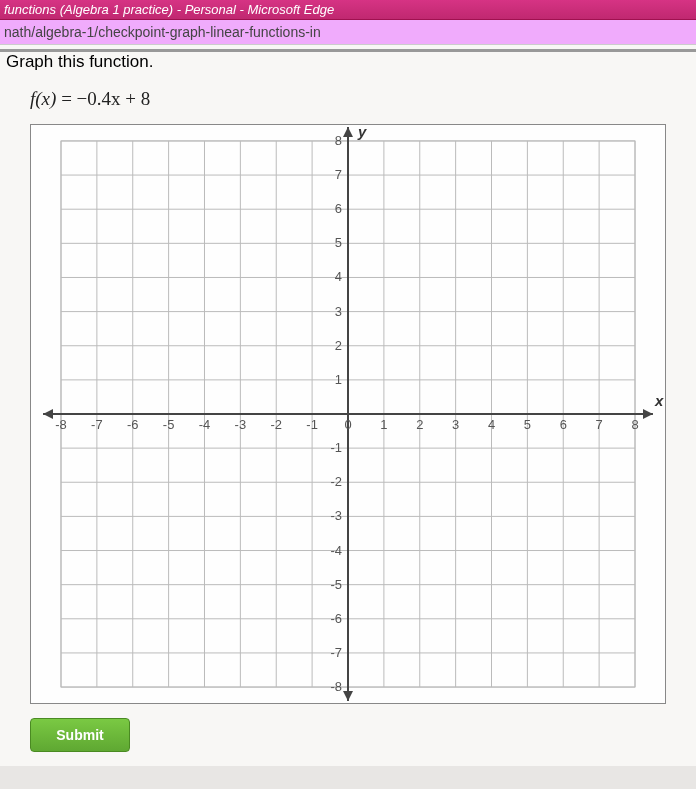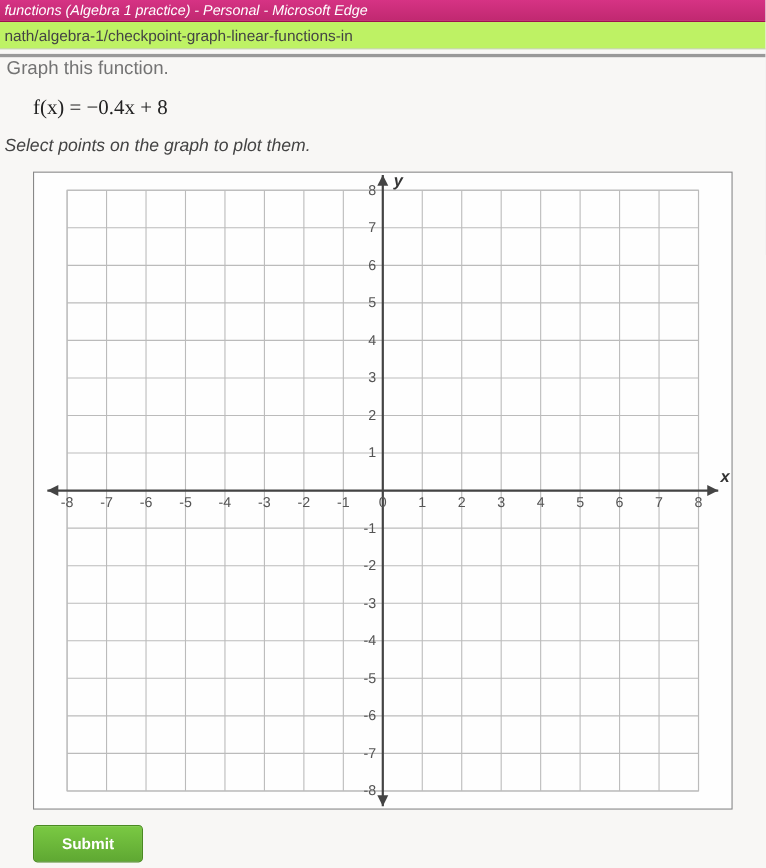--- a/index.html
+++ b/index.html
@@ -18,48 +18,49 @@
       background: linear-gradient(to bottom, #d63384, #c02870);
       color: white;
       font-size: 13px;
       padding: 2px 4px;
       border-bottom: 1px solid #a01050;
       white-space: nowrap;
       overflow: hidden;
       font-style: italic;
     }
     .url-bar {
-      background: #bef264;
+      background: #f0abfc;
       color: #444;
       font-size: 14px;
       padding: 4px 4px;
       border-bottom: 1px solid #ccc;
       white-space: nowrap;
       overflow: hidden;
     }
     .content {
       padding: 4px 0 0 0;
       background: #f8f7f5;
     }
     .instruction-bar {
       font-size: 17px;
-      color: #737373;
+      color: #000000;
       padding: 0 6px 10px;
       font-weight: 500;
       border-top: 3px solid #999;
       white-space: nowrap;
       overflow: hidden;
     }
     .equation {
       font-family: 'Times New Roman', serif;
       font-size: 19px;
       padding: 6px 30px 14px;
       color: #222;
     }
     .equation .fx {
+      font-style: italic;
     }
     .subinstruction {
       font-style: italic;
       font-size: 16px;
       color: #444;
       padding: 0 4px 14px;
     }
     .graph-wrap {
       position: relative;
       width: 636px;
@@ -115,21 +116,20 @@
 </div>
 <div class="url-bar">
   <span>nath/algebra-1/checkpoint-graph-linear-functions-in</span>
 </div>
 
 <div class="content">
   <div class="instruction-bar">Graph this function.</div>
   <div class="equation">
     <span class="fx">f(x)</span><span> = </span><span>−0.4x + 8</span>
   </div>
-  <div class="subinstruction">Select points on the graph to plot them.</div>
 
   <div class="graph-wrap">
     <svg class="graph" id="graph-svg" viewBox="0 0 636 580">
         <line x1="30" y1="564" x2="30" y2="16" class="grid-line"></line>
         <line x1="66" y1="564" x2="66" y2="16" class="grid-line"></line>
         <line x1="102" y1="564" x2="102" y2="16" class="grid-line"></line>
         <line x1="138" y1="564" x2="138" y2="16" class="grid-line"></line>
         <line x1="174" y1="564" x2="174" y2="16" class="grid-line"></line>
         <line x1="210" y1="564" x2="210" y2="16" class="grid-line"></line>
         <line x1="246" y1="564" x2="246" y2="16" class="grid-line"></line>

